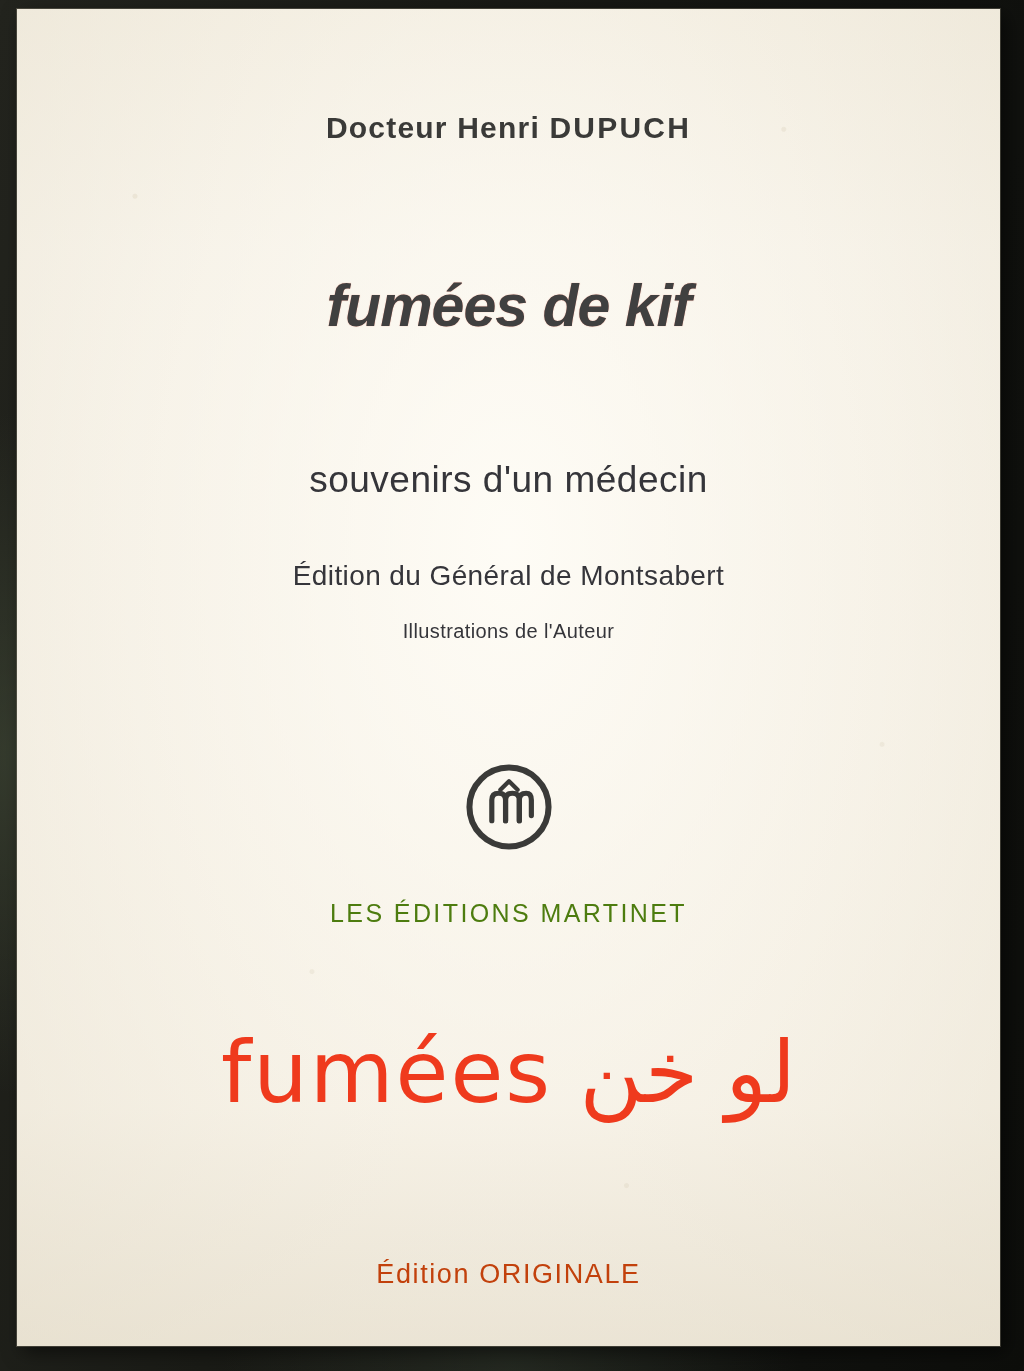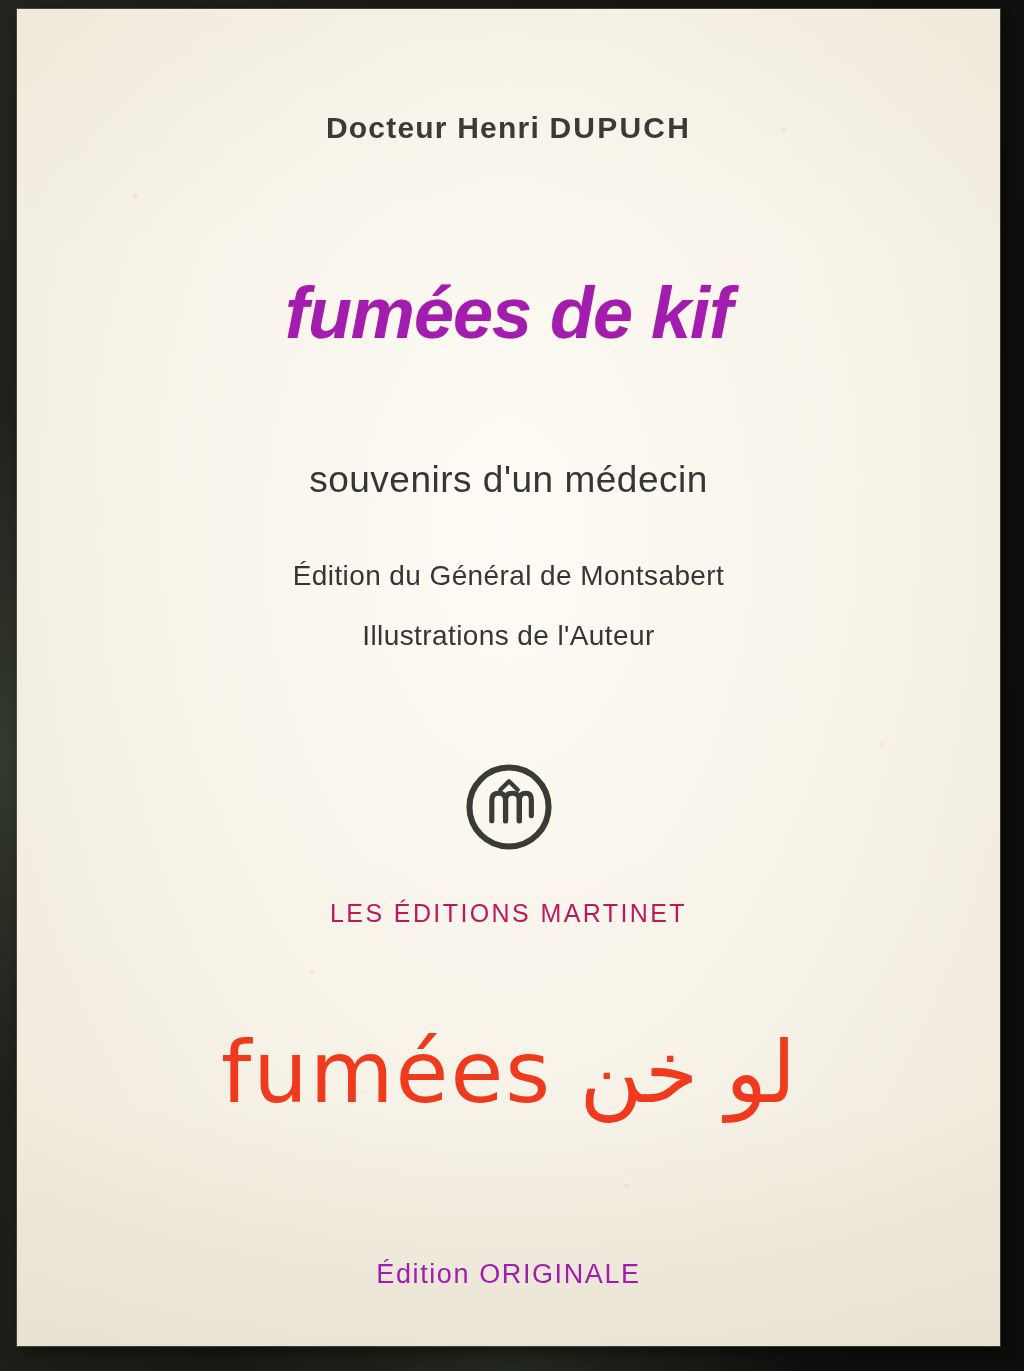--- a/index.html
+++ b/index.html
@@ -94,24 +94,24 @@
   }
   .author .last {
     letter-spacing: 2.2px;
     margin-top: 15px;
   }
 
   .title {
     position: absolute;
     left: 0; right: 0;
     top: 268px;
-    font-size: 72px;
+    font-size: 59px;
     font-weight: bold;
     font-style: italic;
-    color: #a21caf;
+    color: #404040;
     letter-spacing: -1px;
     line-height: 1;
     text-shadow: 0 0 1px rgba(240,58,30,0.5);
   }
 
   .subtitle {
     position: absolute;
     left: 0; right: 0;
     top: 450px;
     font-size: 37px;
@@ -125,62 +125,62 @@
     top: 551px;
     font-size: 28px;
     color: #35353a;
     letter-spacing: 0.4px;
   }
 
   .illustrations {
     position: absolute;
     left: 0; right: 0;
     top: 611px;
-    font-size: 28px;
+    font-size: 20px;
     color: #35353a;
     letter-spacing: 0.4px;
   }
 
   .logo {
     position: absolute;
     left: 50%;
     top: 755px;
     transform: translateX(-50%);
     width: 86px;
     height: 86px;
   }
 
   .publisher {
     position: absolute;
     left: 0; right: 0;
     top: 890px;
     font-size: 25px;
     letter-spacing: 2.4px;
-    color: #be185d;
+    color: #4d7c0f;
   }
 
   .arabic {
     position: absolute;
     left: 0; right: 0;
     top: 1010px;
     font-size: 86px;
     color: #ef3a1d;
     direction: rtl;
     font-family: "DejaVu Sans", sans-serif;
     line-height: 1.25;
     letter-spacing: 2px;
   }
 
   .edition {
     position: absolute;
     left: 0; right: 0;
     top: 1250px;
     font-size: 27px;
     letter-spacing: 1.6px;
-    color: #a21caf;
+    color: #c2410c;
   }
 </style>
 </head>
 <body>
 
 <div class="backdrop"></div>
 
 <div class="cover">
   <div class="content">
 

